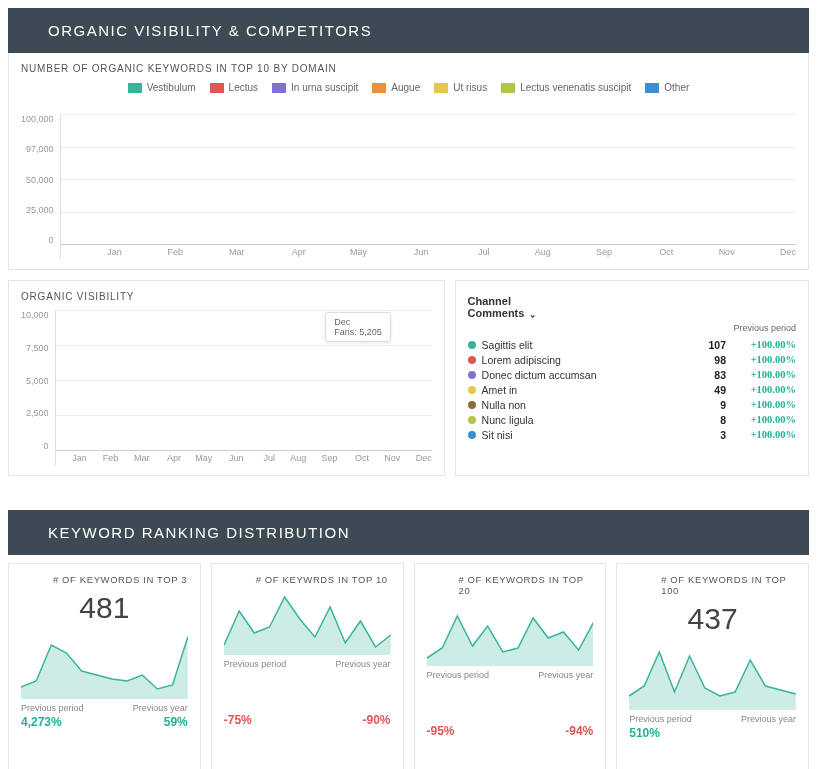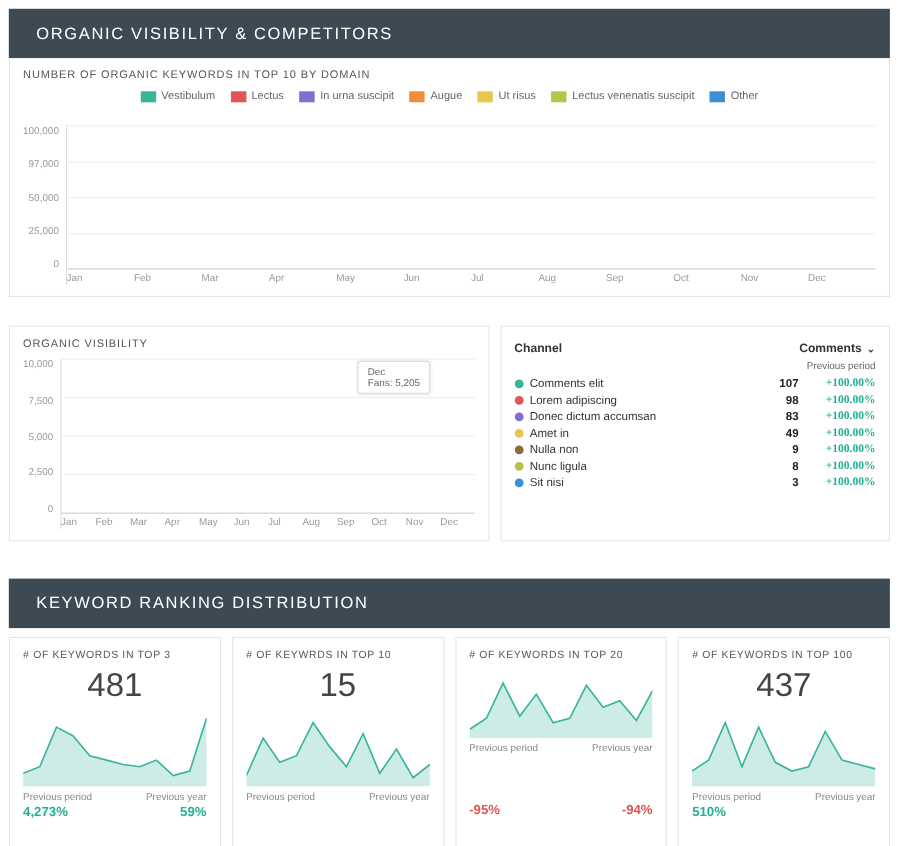--- a/index.html
+++ b/index.html
@@ -7,21 +7,21 @@
     font-family: -apple-system, BlinkMacSystemFont, "Segoe UI", Arial, sans-serif;
     background: #fff;
     color: #333;
     font-size: 12px;
     padding: 8px;
     width: 817px;
   }
   .section-header {
     background: #3d4a54;
     color: #fff;
-    padding: 14px 25px;
+    padding: 14px 40px;
     font-size: 15px;
     letter-spacing: 1.5px;
     font-weight: 400;
   }
   .panel {
     border: 1px solid #e5e5e5;
     background: #fff;
     padding: 10px 12px;
   }
   .panel-title {
@@ -89,27 +89,27 @@
     display: flex;
     flex-direction: column-reverse;
   }
   .seg { width: 100%; }
   .x-axis {
     position: absolute;
     left: 0; right: 0; bottom: 0;
     height: 14px;
     display: flex;
   }
-  .x-label { flex: 1; text-align: left; font-size: 9px; color: #999; padding-top: 2px; }
+  .x-label { flex: 1; text-align: right; font-size: 9px; color: #999; padding-top: 2px; }
 
   
   .row2 {
     display: flex;
     gap: 10px;
-    margin-top: 26px;
+    margin-top: 10px;
   }
   .row2 > .panel:first-child { flex: 1.25; }
   .row2 > .panel:last-child { flex: 1; }
 
   .tooltip-box {
     position: absolute;
     background: #fff;
     border: 1px solid #ddd;
     border-radius: 3px;
     padding: 4px 8px;
@@ -119,20 +119,21 @@
     pointer-events: none;
   }
 
   .comp-header {
     display: flex;
     justify-content: space-between;
     font-size: 11px;
     font-weight: 600;
     color: #333;
     padding: 4px 0;
+    flex-direction: column;
   }
   .comp-period-label {
     font-size: 9px; color: #666; text-align: right; margin-bottom: 4px;
   }
   .comp-row {
     display: flex;
     align-items: center;
     font-size: 10.5px;
     padding: 1.5px 0;
   }
@@ -150,21 +151,21 @@
     margin-top: 8px;
   }
   .kpi {
     flex: 1;
     border: 1px solid #e5e5e5;
     background: #fff;
     padding: 10px 12px 8px;
     display: flex;
     flex-direction: column;
   }
-  .kpi-title { font-size: 9.5px; letter-spacing: 0.6px; color: #555; text-transform: uppercase; }
+  .kpi-title { font-size: 9.5px; letter-spacing: 0.6px; color: #555; text-transform: uppercase; margin-left: 32px; }
   .kpi-value { font-size: 30px; font-weight: 300; color: #444; text-align: center; margin: 6px 0 4px; }
   .spark { width: 100%; height: 70px; }
   .kpi-foot {
     display: flex;
     justify-content: space-between;
     font-size: 9px;
     color: #888;
     margin-top: 4px;
   }
   .kpi-metric { font-size: 12px; font-weight: 600; margin-top: 2px; }
@@ -479,21 +480,21 @@
       <span>Channel</span>
       <span>
         <span>Comments</span>
         <span class="chev">⌃</span>
       </span>
     </div>
     <div class="comp-period-label">Previous period</div>
     <div id="comp-rows">
         <div class="comp-row">
           <span class="dot" style="background:#39b39a"></span>
-          <span class="comp-name">Comments elit</span>
+          <span class="comp-name">Sagittis elit</span>
           <span class="comp-count">107</span>
           <span class="comp-change">+100.00%</span>
         </div>
         <div class="comp-row">
           <span class="dot" style="background:#e05555"></span>
           <span class="comp-name">Lorem adipiscing</span>
           <span class="comp-count">98</span>
           <span class="comp-change">+100.00%</span>
         </div>
         <div class="comp-row">
@@ -550,21 +551,20 @@
           <div class="kpi-metric pos">4,273%</div>
         </div>
         <div style="text-align:right">
           <div>Previous year</div>
           <div class="kpi-metric pos">59%</div>
         </div>
       </div>
     </div>
     <div class="kpi">
       <div class="kpi-title"># OF KEYWRDS IN TOP 10</div>
-      <div class="kpi-value">15</div>
       <svg class="spark" viewBox="0 0 170 70" preserveAspectRatio="none">
         <path d="M0.0,60.0 L15.5,26.0 L30.9,48.0 L46.4,42.0 L61.8,12.0 L77.3,34.0 L92.7,52.0 L108.2,22.0 L123.6,58.0 L139.1,36.0 L154.5,62.0 L170.0,50.0 L170,70 L0,70 Z" fill="#39b39a" fill-opacity="0.25"></path>
         <path d="M0.0,60.0 L15.5,26.0 L30.9,48.0 L46.4,42.0 L61.8,12.0 L77.3,34.0 L92.7,52.0 L108.2,22.0 L123.6,58.0 L139.1,36.0 L154.5,62.0 L170.0,50.0" fill="none" stroke="#39b39a" stroke-width="1.5"></path>
       </svg>
       <div class="kpi-foot">
         <div>
           <div>Previous period</div>
           <div class="kpi-metric neg">-75%</div>
         </div>
         <div style="text-align:right">

